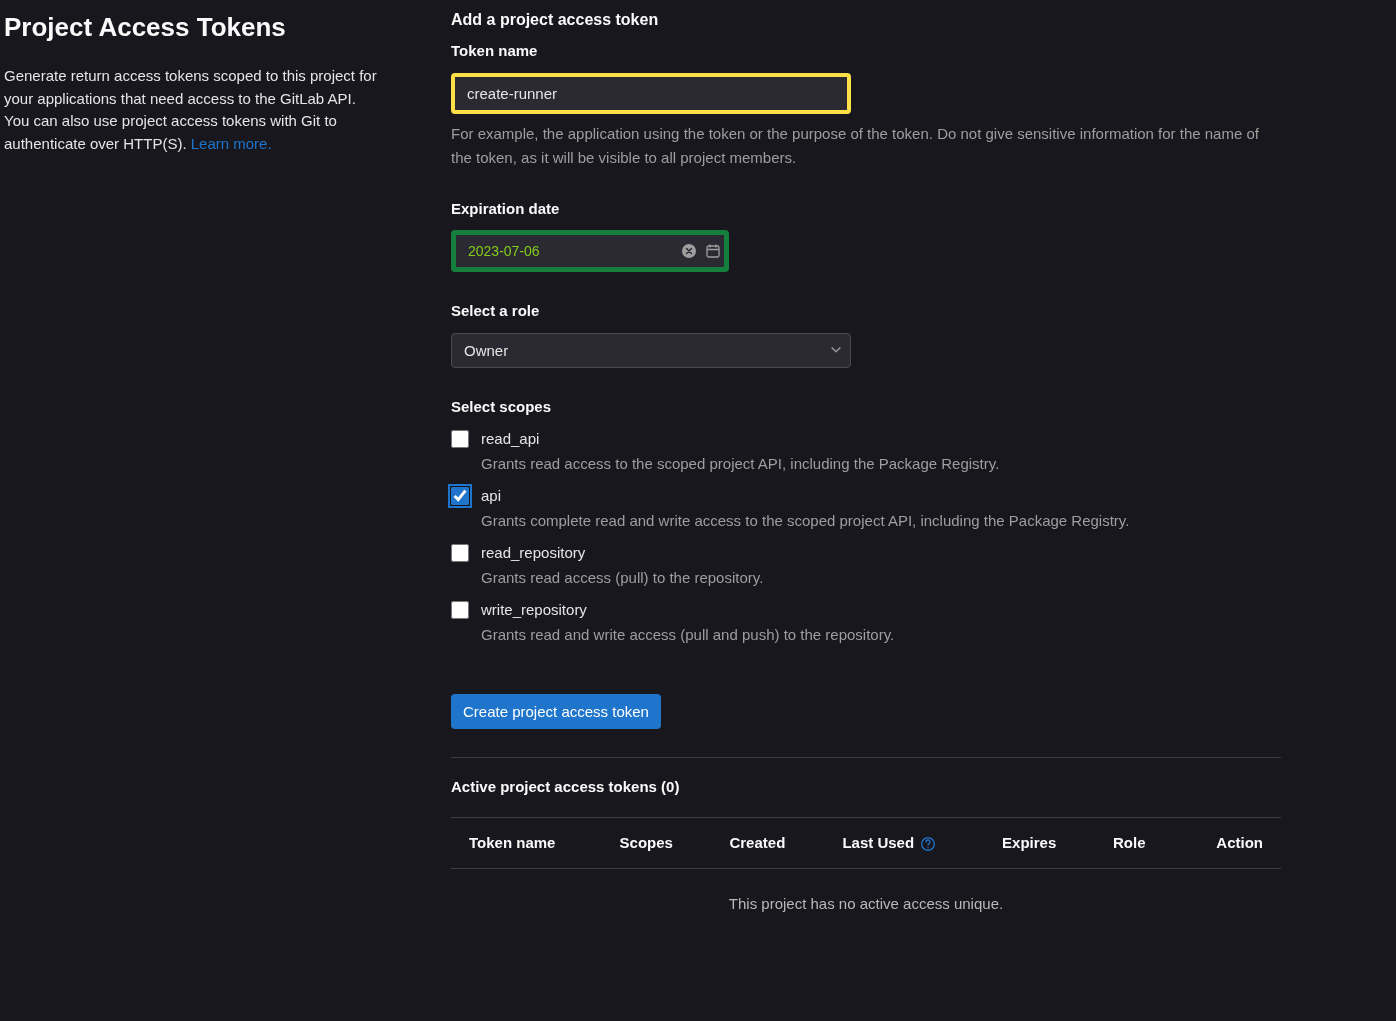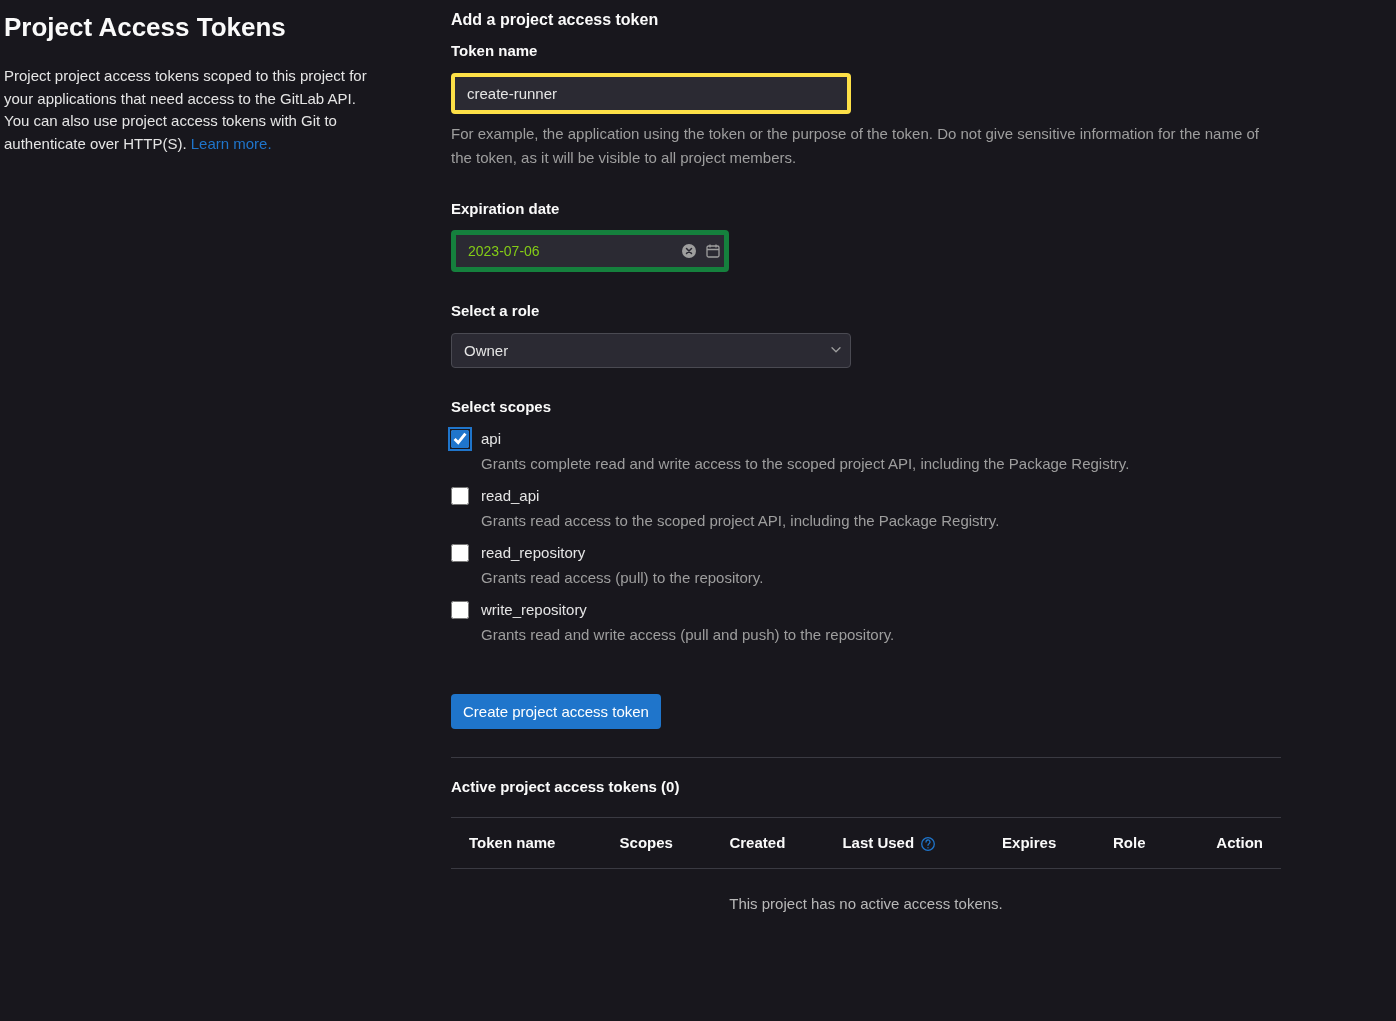--- a/index.html
+++ b/index.html
@@ -211,21 +211,21 @@
       color: #e5e5e5;
       margin-bottom: 14px;
     }
   </style>
 </head>
 <body>
 
 <div class="container">
   <div class="sidebar">
     <h1>Project Access Tokens</h1>
-    <p>Project project access tokens scoped to this project for your applications that need access to the GitLab API.</p>
+    <p>Generate return access tokens scoped to this project for your applications that need access to the GitLab API.</p>
     <p>
       <span>You can also use project access tokens with Git to authenticate over HTTP(S). </span><a href="#" class="link">Learn more.</a>
     </p>
   </div>
 
   <div class="main">
     <div class="section-title">Add a project access token</div>
 
     <div class="form-group">
       <label class="form-label">Token name</label>
@@ -265,31 +265,31 @@
               <path d="M1 3l4 4 4-4" stroke="currentColor" stroke-width="1.3" fill="none" stroke-linecap="round" stroke-linejoin="round"></path>
             </svg>
         </span>
       </div>
     </div>
 
     <div class="form-group">
       <label class="form-label">Select scopes</label>
       <div id="scopes-list">
           <div class="scope-row">
+            <input type="checkbox" style="">
+            <div class="scope-content">
+              <div class="scope-name">read_api</div>
+              <div class="scope-desc">Grants read access to the scoped project API, including the Package Registry.</div>
+            </div>
+          </div>
+          <div class="scope-row">
             <input type="checkbox" class="focused" checked="" style="">
             <div class="scope-content">
               <div class="scope-name">api</div>
               <div class="scope-desc">Grants complete read and write access to the scoped project API, including the Package Registry.</div>
-            </div>
-          </div>
-          <div class="scope-row">
-            <input type="checkbox" style="">
-            <div class="scope-content">
-              <div class="scope-name">read_api</div>
-              <div class="scope-desc">Grants read access to the scoped project API, including the Package Registry.</div>
             </div>
           </div>
           <div class="scope-row">
             <input type="checkbox" style="">
             <div class="scope-content">
               <div class="scope-name">read_repository</div>
               <div class="scope-desc">Grants read access (pull) to the repository.</div>
             </div>
           </div>
           <div class="scope-row">
@@ -322,15 +322,15 @@
                   <path d="M6 6a2 2 0 113 1.7c-.6.4-1 .8-1 1.6M8 11.7v.1" stroke-linecap="round"></path>
                 </svg>
             </span>
           </th>
           <th>Expires</th>
           <th>Role</th>
           <th class="right">Action</th>
         </tr>
       </thead>
     </table>
-    <div class="empty-state">This project has no active access tokens.</div>
+    <div class="empty-state">This project has no active access unique.</div>
   </div>
 </div>
 
 </body></html>

